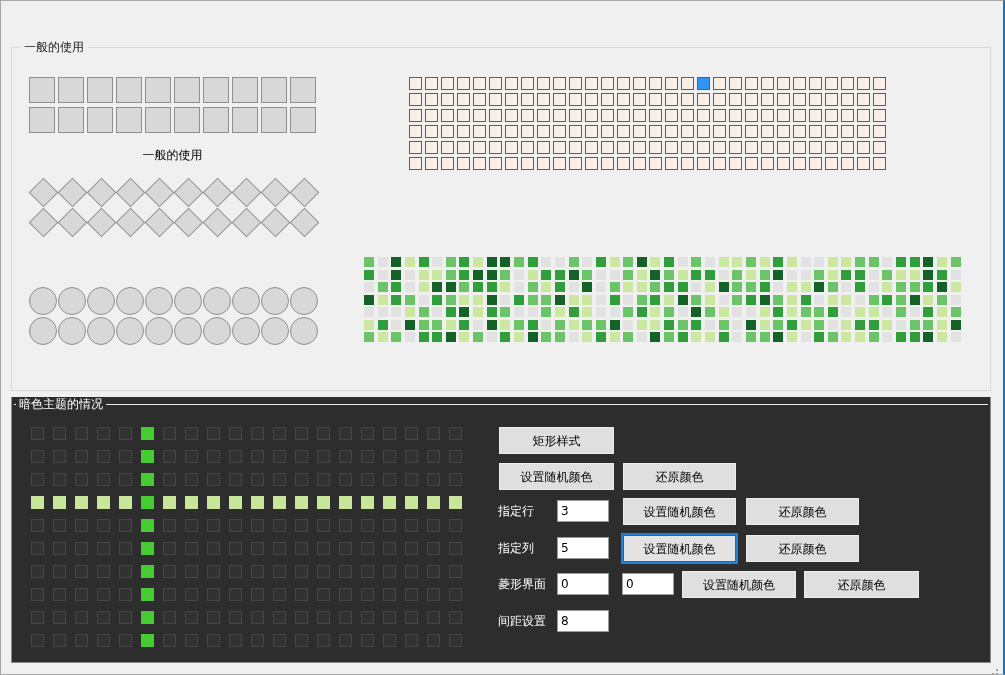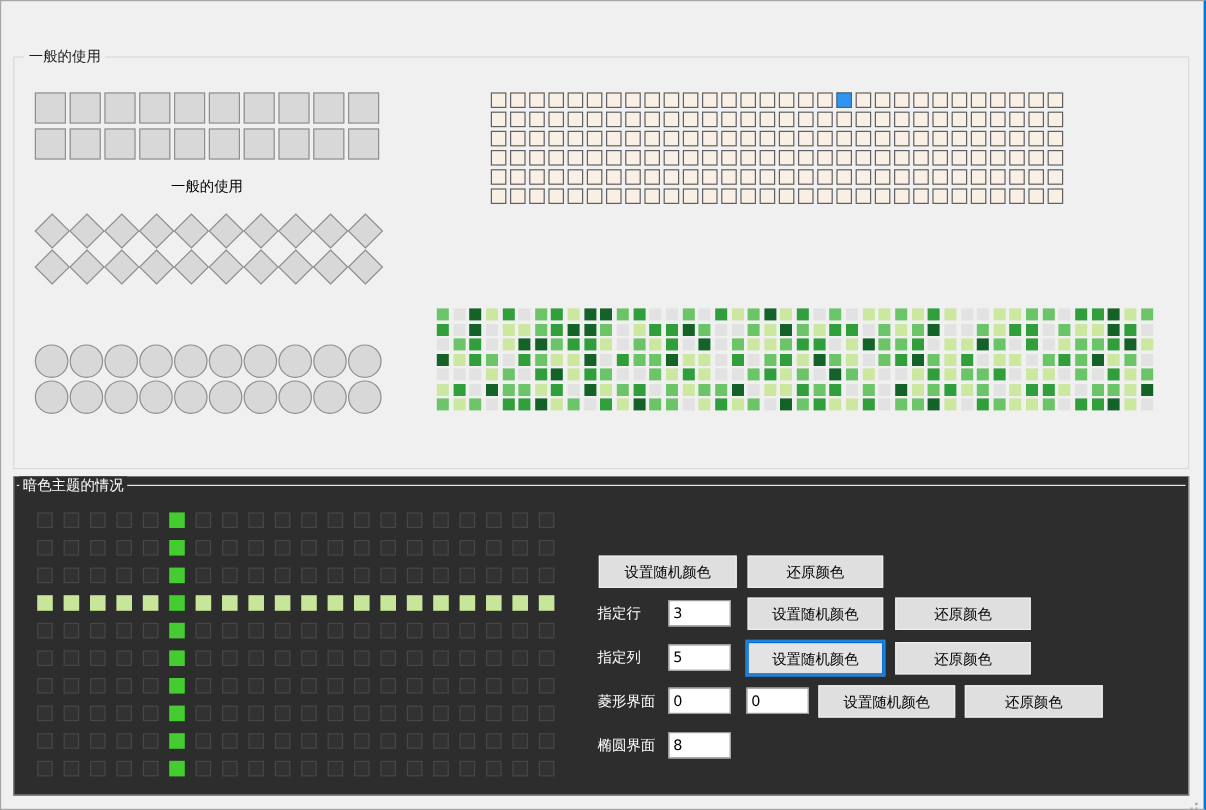--- a/index.html
+++ b/index.html
@@ -868,38 +868,39 @@
         <div class="cell-dk"></div>
         <div class="cell-dk"></div>
         <div class="cell-dk"></div>
         <div class="cell-dk"></div>
         <div class="cell-dk"></div>
         <div class="cell-dk"></div>
         <div class="cell-dk"></div>
         <div class="cell-dk"></div>
       </div>
 
+    <button class="btn" style="left:487px;top:30px;width:115px">矩形样式</button>
 
     <button class="btn" style="left:487px;top:66px;width:115px">设置随机颜色</button>
     <button class="btn" style="left:611px;top:66px;width:113px">还原颜色</button>
 
     <span class="dlabel" style="left:486px;top:101px">指定行</span>
     <input class="inp" style="left: 545px; top: 103px;" value="3">
     <button class="btn" style="left:611px;top:101px;width:113px">设置随机颜色</button>
     <button class="btn" style="left:734px;top:101px;width:113px">还原颜色</button>
 
     <span class="dlabel" style="left:486px;top:138px">指定列</span>
     <input class="inp" style="left: 545px; top: 140px;" value="5">
     <button class="btn focus" style="left:611px;top:138px;width:113px">设置随机颜色</button>
     <button class="btn" style="left:734px;top:138px;width:113px">还原颜色</button>
 
     <span class="dlabel" style="left:486px;top:174px">菱形界面</span>
     <input class="inp" style="left: 545px; top: 176px;" value="0">
     <input class="inp" style="left: 610px; top: 176px;" value="0">
     <button class="btn" style="left:670px;top:174px;width:114px">设置随机颜色</button>
     <button class="btn" style="left:792px;top:174px;width:115px">还原颜色</button>
 
-    <span class="dlabel" style="left:486px;top:211px">椭圆界面</span>
+    <span class="dlabel" style="left:486px;top:211px">间距设置</span>
     <input class="inp" style="left: 545px; top: 213px;" value="8">
   </div>
 
   <div id="grip"></div>
 </div>
 
 </body></html>

